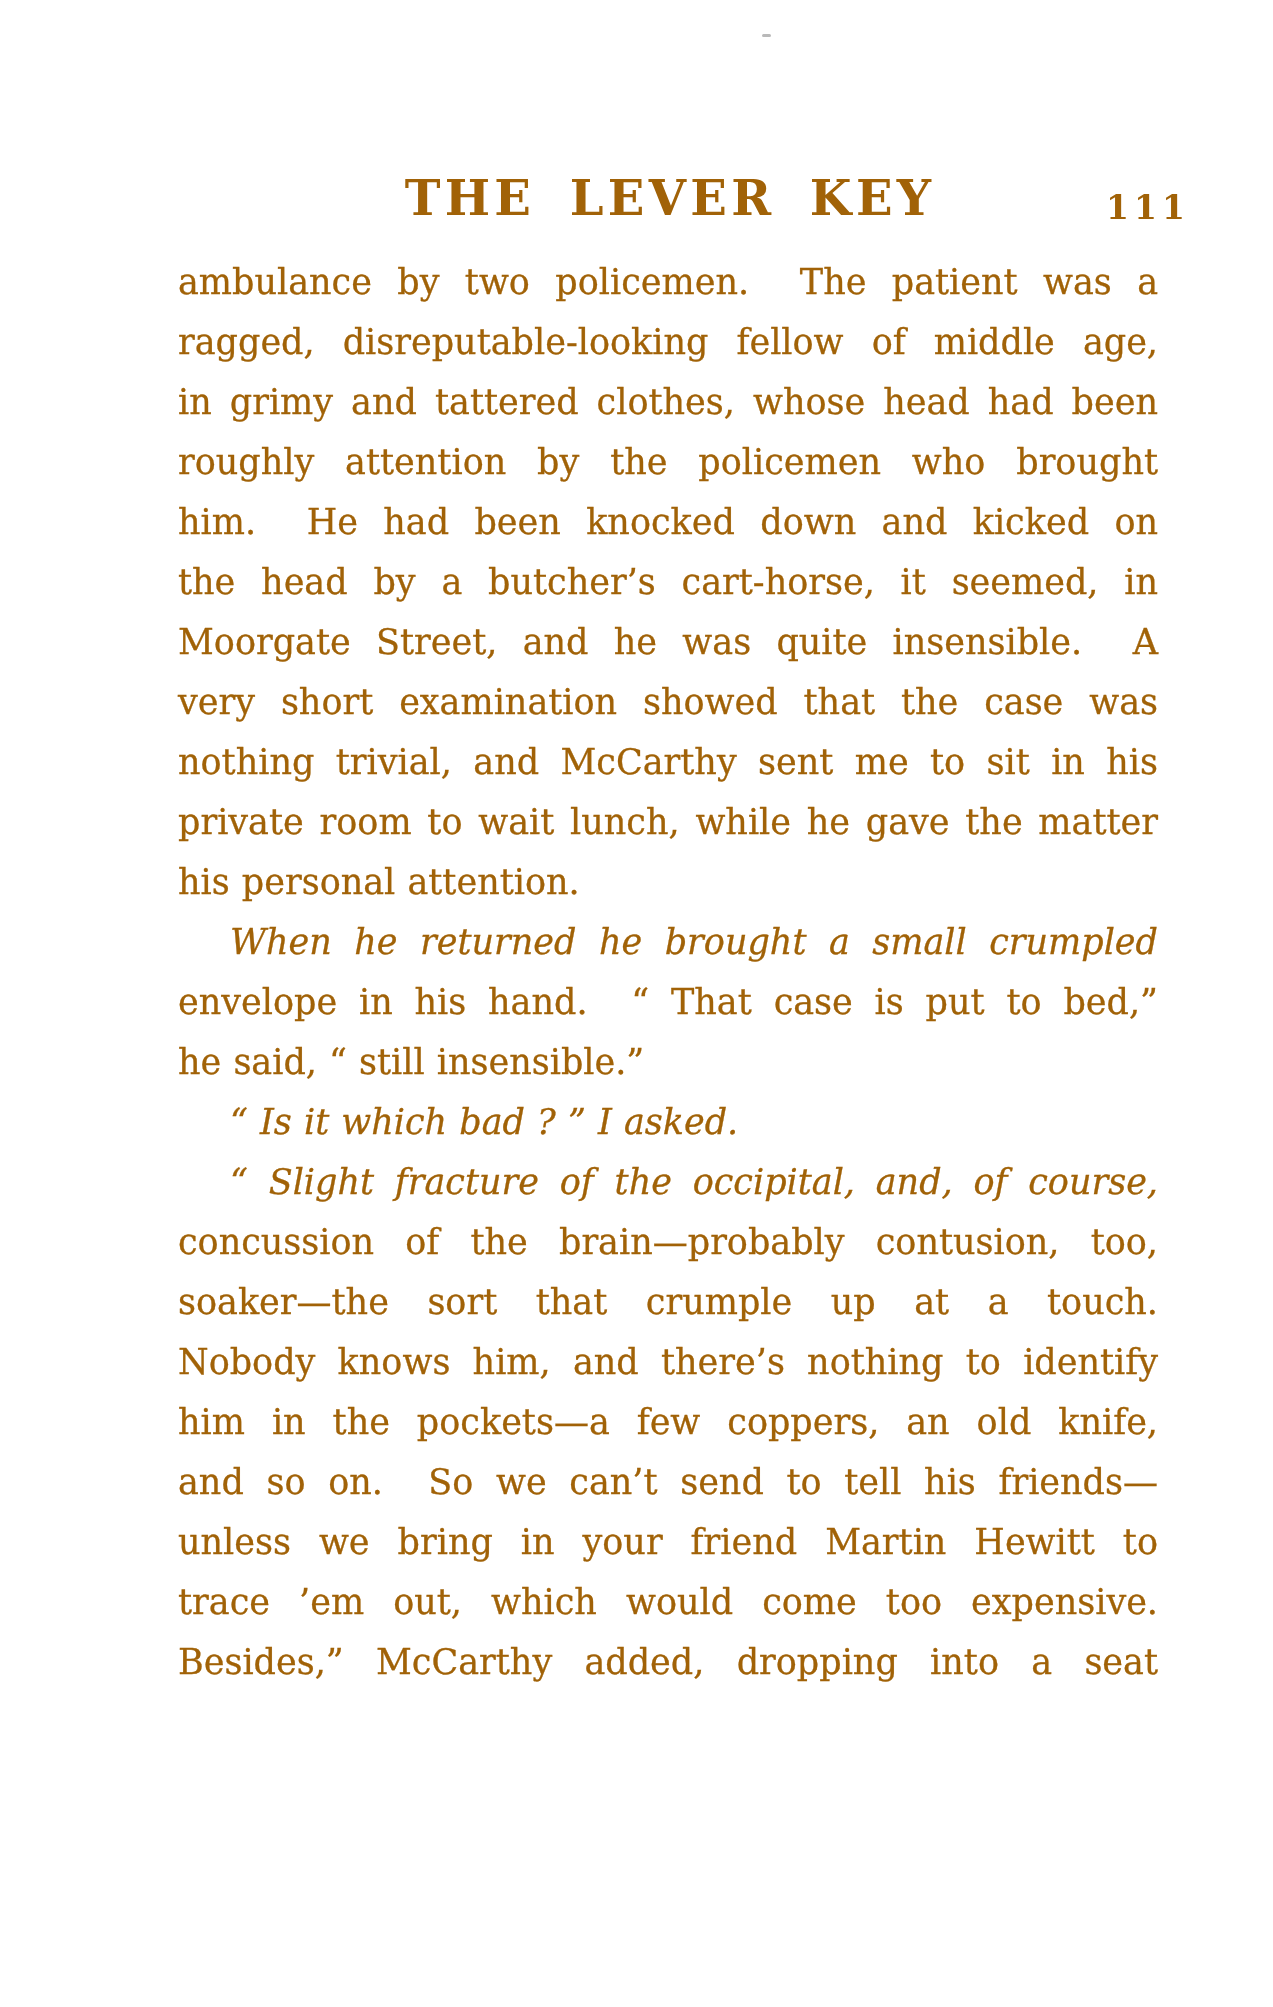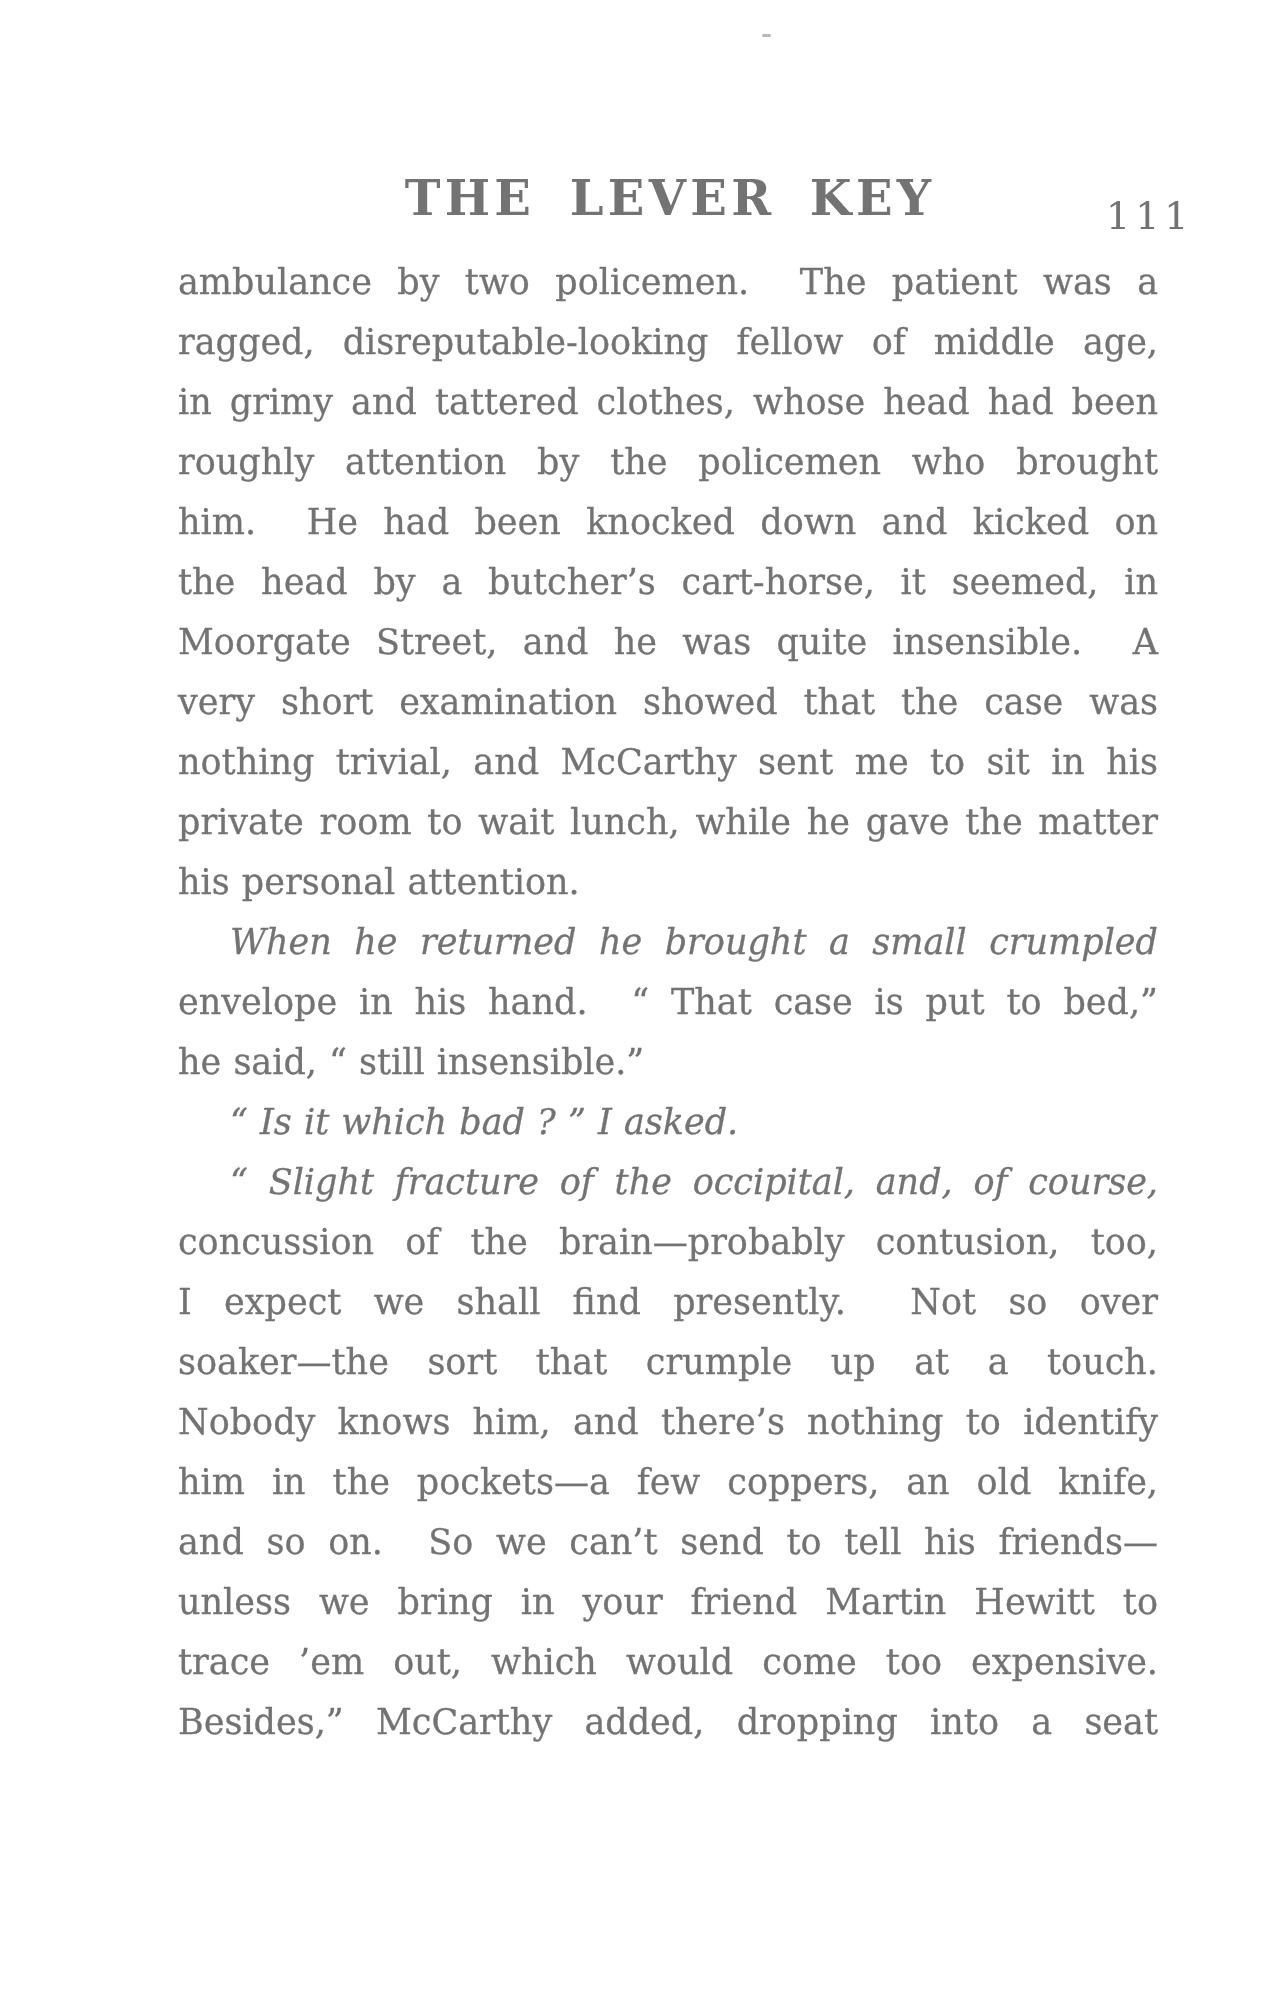--- a/index.html
+++ b/index.html
@@ -6,47 +6,46 @@
     margin: 0;
     padding: 0;
     background: #ffffff;
   }
   .page {
     position: relative;
     width: 1273px;
     height: 2007px;
     background: #ffffff;
     font-family: "DejaVu Serif", "Liberation Serif", serif;
-    color: #737373;
+    color: #a16207;
     overflow: hidden;
     border-radius: 19px;
   }
   .running-title {
     position: absolute;
     top: 174px;
     left: 180px;
     width: 980px;
     text-align: center;
     font-size: 48px;
     line-height: 48px;
     font-weight: 700;
     letter-spacing: 0.09em;
     word-spacing: 0.28em;
     white-space: nowrap;
   }
   .page-number {
     position: absolute;
     top: 188px;
     left: 1106px;
-    font-size: 38px;
+    font-size: 33px;
     line-height: 40px;
-    font-weight: 400;
+    font-weight: 700;
     letter-spacing: 5px;
     white-space: nowrap;
-    margin-top: 8px;
   }
   .text-block {
     position: absolute;
     top: 252px;
     left: 178px;
     width: 980px;
     -webkit-text-stroke: 0.3px currentColor;
   }
   .line {
     font-size: 35px;
@@ -104,21 +103,20 @@
         <div class="line just indent">When he returned he brought a small crumpled</div>
         <div class="line just">envelope in his hand.&nbsp; “ That case is put to bed,”</div>
         <div class="line flush">he said, “ still insensible.”</div>
       </div>
       <div class="paragraph">
         <div class="line flush indent">“ Is it which bad ? ” I asked.</div>
       </div>
       <div class="paragraph">
         <div class="line just indent">“ Slight fracture of the occipital, and, of course,</div>
         <div class="line just">concussion of the brain—probably contusion, too,</div>
-        <div class="line just">I expect we shall find presently.&nbsp; Not so over</div>
         <div class="line just">soaker—the sort that crumple up at a touch.</div>
         <div class="line just">Nobody knows him, and there’s nothing to identify</div>
         <div class="line just">him in the pockets—a few coppers, an old knife,</div>
         <div class="line just">and so on.&nbsp; So we can’t send to tell his friends—</div>
         <div class="line just">unless we bring in your friend Martin Hewitt to</div>
         <div class="line just">trace ’em out, which would come too expensive.</div>
         <div class="line just">Besides,” McCarthy added, dropping into a seat</div>
       </div>
     </main>
 </div>

